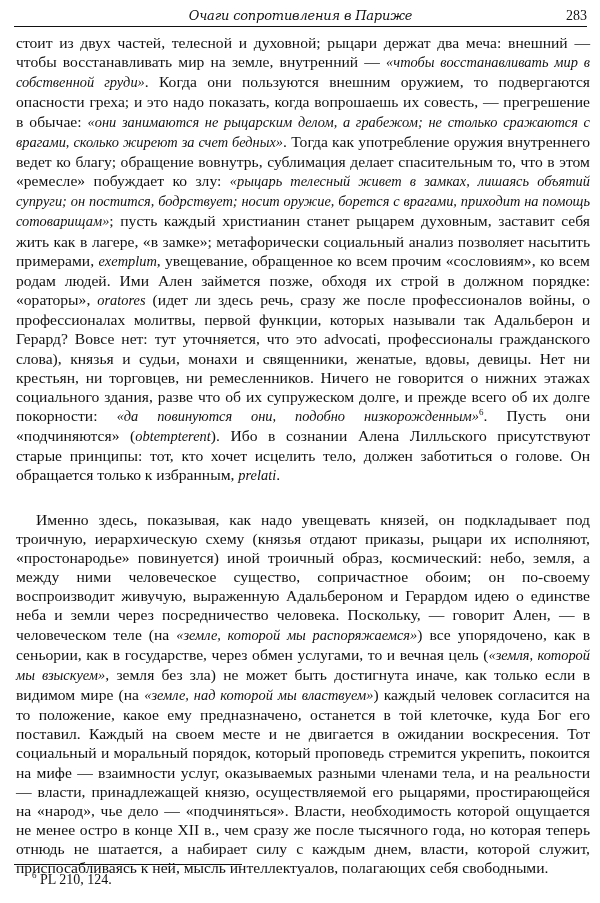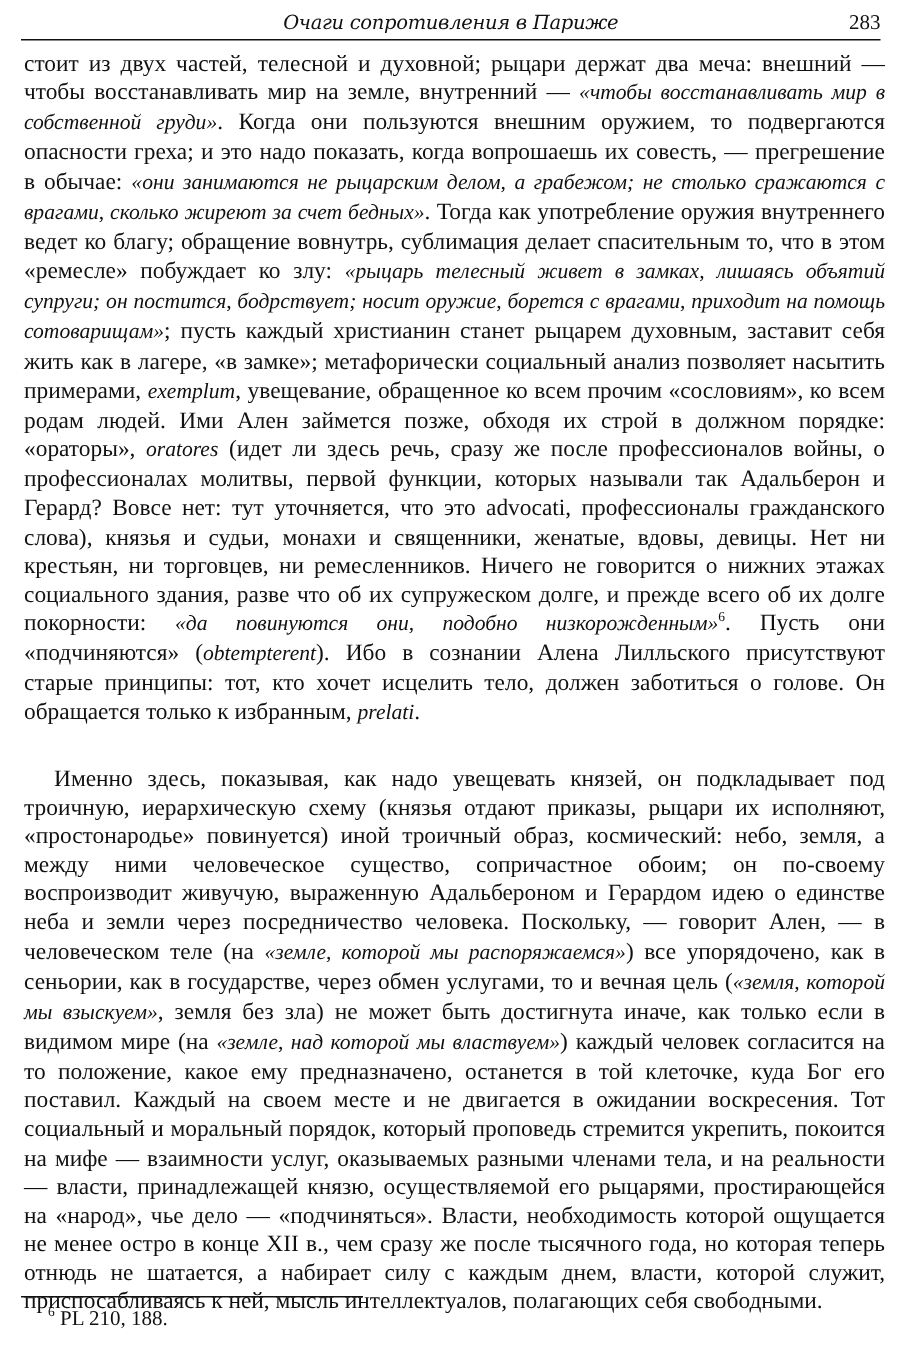--- a/index.html
+++ b/index.html
@@ -41,15 +41,15 @@
 
   <div class="body-text" id="body-text">
       <p class="para"><span>стоит из двух частей, телесной и духовной; рыцари держат два меча: внешний — чтобы восстанавливать мир на земле, внутренний — </span><i>«чтобы восстанавливать мир в собственной груди»</i><span>. Когда они пользуются внешним оружием, то подвергаются опасности греха; и это надо показать, когда вопрошаешь их совесть, — прегрешение в обычае: </span><i>«они занимаются не рыцарским делом, а грабежом; не столько сражаются с врагами, сколько жиреют за счет бедных»</i><span>. Тогда как употребление оружия внутреннего ведет ко благу; обращение вовнутрь, сублимация делает спасительным то, что в этом «ремесле» побуждает ко злу: </span><i>«рыцарь телесный живет в замках, лишаясь объятий супруги; он постится, бодрствует; носит оружие, борется с врагами, приходит на помощь сотоварищам»</i><span>; пусть каждый христианин станет рыцарем духовным, заставит себя жить как в лагере, «в замке»; метафорически социальный анализ позволяет насытить примерами, </span><i>exemplum</i><span>, увещевание, обращенное ко всем прочим «сословиям», ко всем родам людей. Ими Ален займется позже, обходя их строй в должном порядке: «ораторы», </span><i>oratores</i><span> (идет ли здесь речь, сразу же после профессионалов войны, о профессионалах молитвы, первой функции, которых называли так Адальберон и Герард? Вовсе нет: тут уточняется, что это advocati, профессионалы гражданского слова), князья и судьи, монахи и священники, женатые, вдовы, девицы. Нет ни крестьян, ни торговцев, ни ремесленников. Ничего не говорится о нижних этажах социального здания, разве что об их супружеском долге, и прежде всего об их долге покорности: </span><i>«да повинуются они, подобно низкорожденным»</i><sup>6</sup><span>. Пусть они «подчиняются» (</span><i>obtempterent</i><span>). Ибо в сознании Алена Лилльского присутствуют старые принципы: тот, кто хочет исцелить тело, должен заботиться о голове. Он обращается только к избранным, </span><i>prelati</i><span>.</span></p>
       <p class="para indent"><span>Именно здесь, показывая, как надо увещевать князей, он подкладывает под троичную, иерархическую схему (князья отдают приказы, рыцари их исполняют, «простонародье» повинуется) иной троичный образ, космический: небо, земля, а между ними человеческое существо, сопричастное обоим; он по-своему воспроизводит живучую, выраженную Адальбероном и Герардом идею о единстве неба и земли через посредничество человека. Поскольку, — говорит Ален, — в человеческом теле (на </span><i>«земле, которой мы распоряжаемся»</i><span>) все упорядочено, как в сеньории, как в государстве, через обмен услугами, то и вечная цель (</span><i>«земля, которой мы взыскуем»</i><span>, земля без зла) не может быть достигнута иначе, как только если в видимом мире (на </span><i>«земле, над которой мы властвуем»</i><span>) каждый человек согласится на то положение, какое ему предназначено, останется в той клеточке, куда Бог его поставил. Каждый на своем месте и не двигается в ожидании воскресения. Тот социальный и моральный порядок, который проповедь стремится укрепить, покоится на мифе — взаимности услуг, оказываемых разными членами тела, и на реальности — власти, принадлежащей князю, осуществляемой его рыцарями, простирающейся на «народ», чье дело — «подчиняться». Власти, необходимость которой ощущается не менее остро в конце XII в., чем сразу же после тысячного года, но которая теперь отнюдь не шатается, а набирает силу с каждым днем, власти, которой служит, приспосабливаясь к ней, мысль интеллектуалов, полагающих себя свободными.</span></p>
       <p class="para indent"><span>Ален Лилльский написал также в 1190 г. и посвятил архиепископу Буржскому Генриху де Сюли «Покаянную книгу», имевшую огромный успех; тема</span></p>
     </div>
 
   <div class="footnote-rule"></div>
   <div class="footnote">
     <sup>6</sup>
-    <span>PL 210, 188.</span>
+    <span>PL 210, 124.</span>
   </div>
 </div>
 
 </body></html>

